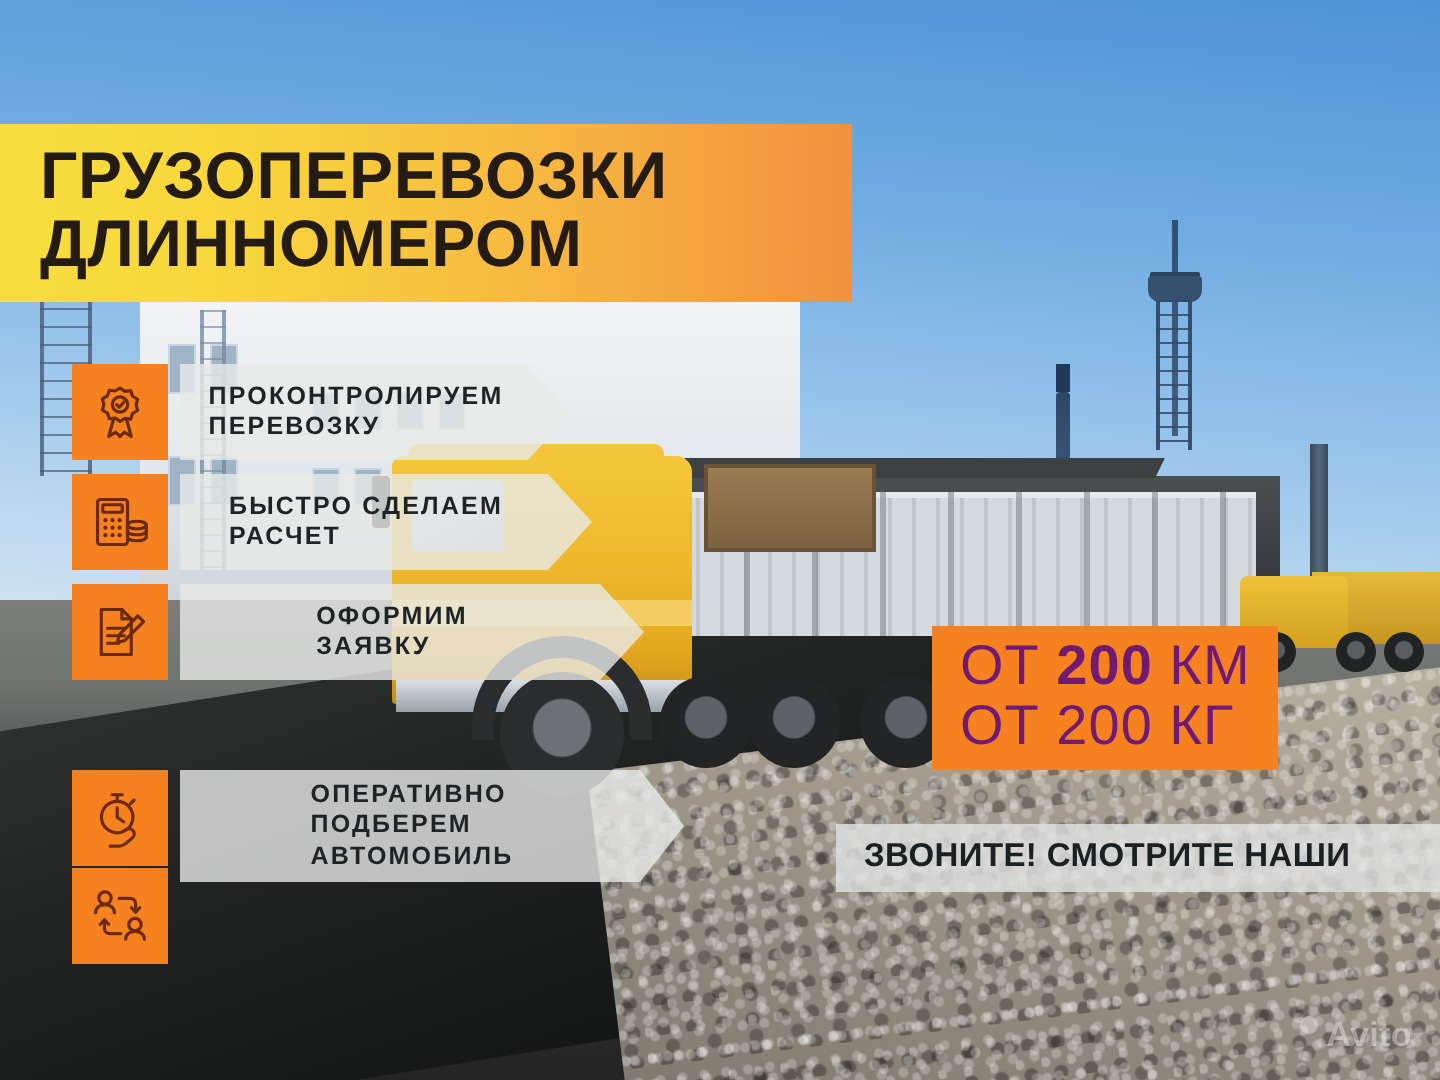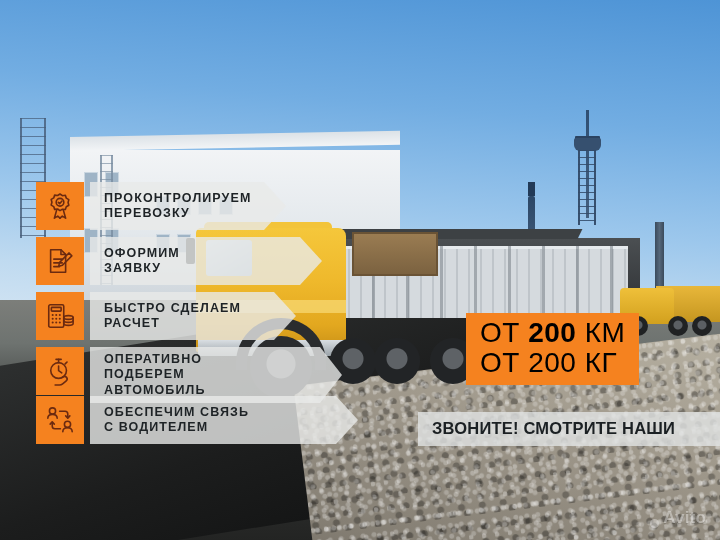--- a/index.html
+++ b/index.html
@@ -233,59 +233,60 @@
     display:flex; align-items:center; justify-content:center;
   }
   .feat-icon svg{ display:block; }
 
   .feat-label{
     position:relative; height:48px; margin-left:6px;
     display:flex; align-items:center;
     padding:0 34px 0 14px;
     background:rgba(232,234,233,.80);
     clip-path:polygon(0 0, calc(100% - 22px) 0, 100% 50%, calc(100% - 22px) 100%, 0 100%);
+    justify-content:center;
   }
   .feat-text{
     font-size:12.5px; font-weight:700; line-height:1.22;
     color:#1E2326; letter-spacing:1.1px; white-space:pre-line;
   }
   .feature.w1 .feat-label{ width:196px; }
   .feature.w2 .feat-label{ width:206px; }
   .feature.w3 .feat-label{ width:232px; }
   .feature.w4 .feat-label{ width:252px; }
   .feature.w5 .feat-label{ width:268px; }
   .feature.w6 .feat-label{ width:278px; }
-  .feature.tall{ height:42px; }
+  .feature.tall{ height:42px;margin-top:38px; }
   .feature.tall .feat-label{ height:56px; }
 
   
   .price{
     position:absolute; left:466px; top:313px; padding:5px 14px 7px;
     background:#F5821F;
   }
   .price-line{
-    font-size:28px; line-height:1.07; color:#000000;
+    font-size:28px; line-height:1.07; color:#701a75;
     font-weight:400; letter-spacing:.5px; white-space:nowrap;
   }
   .price-line b{ font-weight:700; }
 
   
   .cta{
     position:absolute; left:418px; top:412px; width:302px; padding:7px 16px 9px 14px;
     background:rgba(225,228,228,.80);
   }
   .cta-line{
     font-size:16.5px; line-height:1.12; font-weight:700;
     color:#1B2023; letter-spacing:.2px; white-space:nowrap;
   }
 
   
   .watermark{
     position:absolute; right:14px; bottom:12px;
-    display:flex; align-items:flex-end; gap:4px;
+    display:flex; align-items:flex-start; gap:4px;
     opacity:.40;
   }
   .wm-dot{
     width:9px; height:9px; border-radius:50%;
     background:rgba(255,255,255,.9);
   }
   .wm-text{
     font-size:17px; font-weight:700; color:rgba(255,255,255,.92);
     letter-spacing:.2px;
     text-shadow:0 1px 1px rgba(0,0,0,.35);
@@ -353,51 +354,40 @@
     <div class="tr-wheel w3"></div>
     <div class="tr-wheel w4"></div>
 
     <div class="truck2-body"></div>
     <div class="truck2-cab"></div>
     <div class="truck2-wheel a"></div>
     <div class="truck2-wheel b"></div>
     <div class="truck2-wheel c"></div>
   </div>
 
+  <div class="headline">
+    <div class="headline-line">ГРУЗОПЕРЕВОЗКИ</div>
+    <div class="headline-line">ДЛИННОМЕРОМ</div>
+  </div>
 
   <div class="features">
 
     <div class="feature w1">
       <div class="feat-icon">
         <svg width="30" height="30" viewBox="0 0 32 32" fill="none" stroke="#6B2A10" stroke-width="1.7" stroke-linecap="round" stroke-linejoin="round">
           <path d="M16 3.2 18.6 5l3.1-.4 1 3 2.7 1.6-.8 3 .8 3-2.7 1.6-1 3-3.1-.4L16 21l-2.6-1.8-3.1.4-1-3L6.6 15l.8-3-.8-3 2.7-1.6 1-3 3.1.4z"></path>
           <circle cx="16" cy="12" r="4.1"></circle>
           <path d="M14.2 12.1l1.4 1.4 2.5-2.8"></path>
           <path d="M12.4 20.4 10 29l3.6-2.2L16 29"></path>
           <path d="M19.6 20.4 22 29l-3.6-2.2L16 29"></path>
         </svg>
       </div>
       <div class="feat-label">
         <span class="feat-text">ПРОКОНТРОЛИРУЕМ
 ПЕРЕВОЗКУ</span>
-      </div>
-    </div>
-
-    <div class="feature w3">
-      <div class="feat-icon">
-        <svg width="30" height="30" viewBox="0 0 32 32" fill="none" stroke="#6B2A10" stroke-width="1.7" stroke-linecap="round" stroke-linejoin="round">
-          <path d="M6 4h11l5 5v19H6z"></path>
-          <path d="M17 4v5h5"></path>
-          <path d="M9.4 14h9M9.4 18h9M9.4 22h6"></path>
-          <path d="M25.5 7.4 28.6 10.5 18.6 20.5l-4 1 1-4z"></path>
-        </svg>
-      </div>
-      <div class="feat-label">
-        <span class="feat-text">ОФОРМИМ
-ЗАЯВКУ</span>
       </div>
     </div>
 
     <div class="feature w2">
       <div class="feat-icon">
         <svg width="30" height="30" viewBox="0 0 32 32" fill="none" stroke="#6B2A10" stroke-width="1.7" stroke-linecap="round" stroke-linejoin="round">
           <rect x="4" y="4" width="16" height="24" rx="1.6"></rect>
           <rect x="6.8" y="6.8" width="10.4" height="4" rx="0.7"></rect>
           <circle cx="8.2" cy="15" r="1.1" fill="#6B2A10" stroke="none"></circle>
           <circle cx="12" cy="15" r="1.1" fill="#6B2A10" stroke="none"></circle>
@@ -412,20 +402,35 @@
           <path d="M20 17.6v3.2c0 1.1 2.2 2 5 2s5-.9 5-2v-3.2"></path>
           <path d="M20 20.8V24c0 1.1 2.2 2 5 2s5-.9 5-2v-3.2"></path>
         </svg>
       </div>
       <div class="feat-label">
         <span class="feat-text">БЫСТРО СДЕЛАЕМ
 РАСЧЕТ</span>
       </div>
     </div>
 
+    <div class="feature w3">
+      <div class="feat-icon">
+        <svg width="30" height="30" viewBox="0 0 32 32" fill="none" stroke="#6B2A10" stroke-width="1.7" stroke-linecap="round" stroke-linejoin="round">
+          <path d="M6 4h11l5 5v19H6z"></path>
+          <path d="M17 4v5h5"></path>
+          <path d="M9.4 14h9M9.4 18h9M9.4 22h6"></path>
+          <path d="M25.5 7.4 28.6 10.5 18.6 20.5l-4 1 1-4z"></path>
+        </svg>
+      </div>
+      <div class="feat-label">
+        <span class="feat-text">ОФОРМИМ
+ЗАЯВКУ</span>
+      </div>
+    </div>
+
     <div class="feature w4 tall">
       <div class="feat-icon">
         <svg width="30" height="30" viewBox="0 0 32 32" fill="none" stroke="#6B2A10" stroke-width="1.7" stroke-linecap="round" stroke-linejoin="round">
           <circle cx="14.5" cy="15.5" r="8.4"></circle>
           <path d="M11.8 3.6h5.4"></path>
           <path d="M14.5 3.6v3.5"></path>
           <path d="M21.5 8.4l2-2"></path>
           <path d="M14.5 10.6v5l3.4 2.4"></path>
           <path d="M18.6 22.6c1.6-1.2 3.4-1 4.4.2 1 1.2.7 2.9-.6 4l-3.6 3c-1 .8-2.2 1.2-3.4 1.2h-4.6"></path>
         </svg>
@@ -443,24 +448,20 @@
           <circle cx="8" cy="6.4" r="3.3"></circle>
           <path d="M3 14.2c0-2.6 2.2-4.2 5-4.2s5 1.6 5 4.2"></path>
           <circle cx="24" cy="20.6" r="3.3"></circle>
           <path d="M19 28.4c0-2.6 2.2-4.2 5-4.2s5 1.6 5 4.2"></path>
           <path d="M15.6 6.6h5.8c1.6 0 2.9 1.3 2.9 2.9v3.8"></path>
           <path d="M22.1 11.6l2.2 2.4 2.2-2.4"></path>
           <path d="M16.4 25.4h-5.8c-1.6 0-2.9-1.3-2.9-2.9v-3.8"></path>
           <path d="M9.9 20.4l-2.2-2.4-2.2 2.4"></path>
         </svg>
       </div>
-      <div class="feat-label">
-        <span class="feat-text">ОБЕСПЕЧИМ СВЯЗЬ
-С ВОДИТЕЛЕМ</span>
-      </div>
     </div>
 
 
   </div>
 
   <div class="price">
     <div class="price-line">
       <span>ОТ</span>
       <b>200</b>
       <span>КМ</span>

